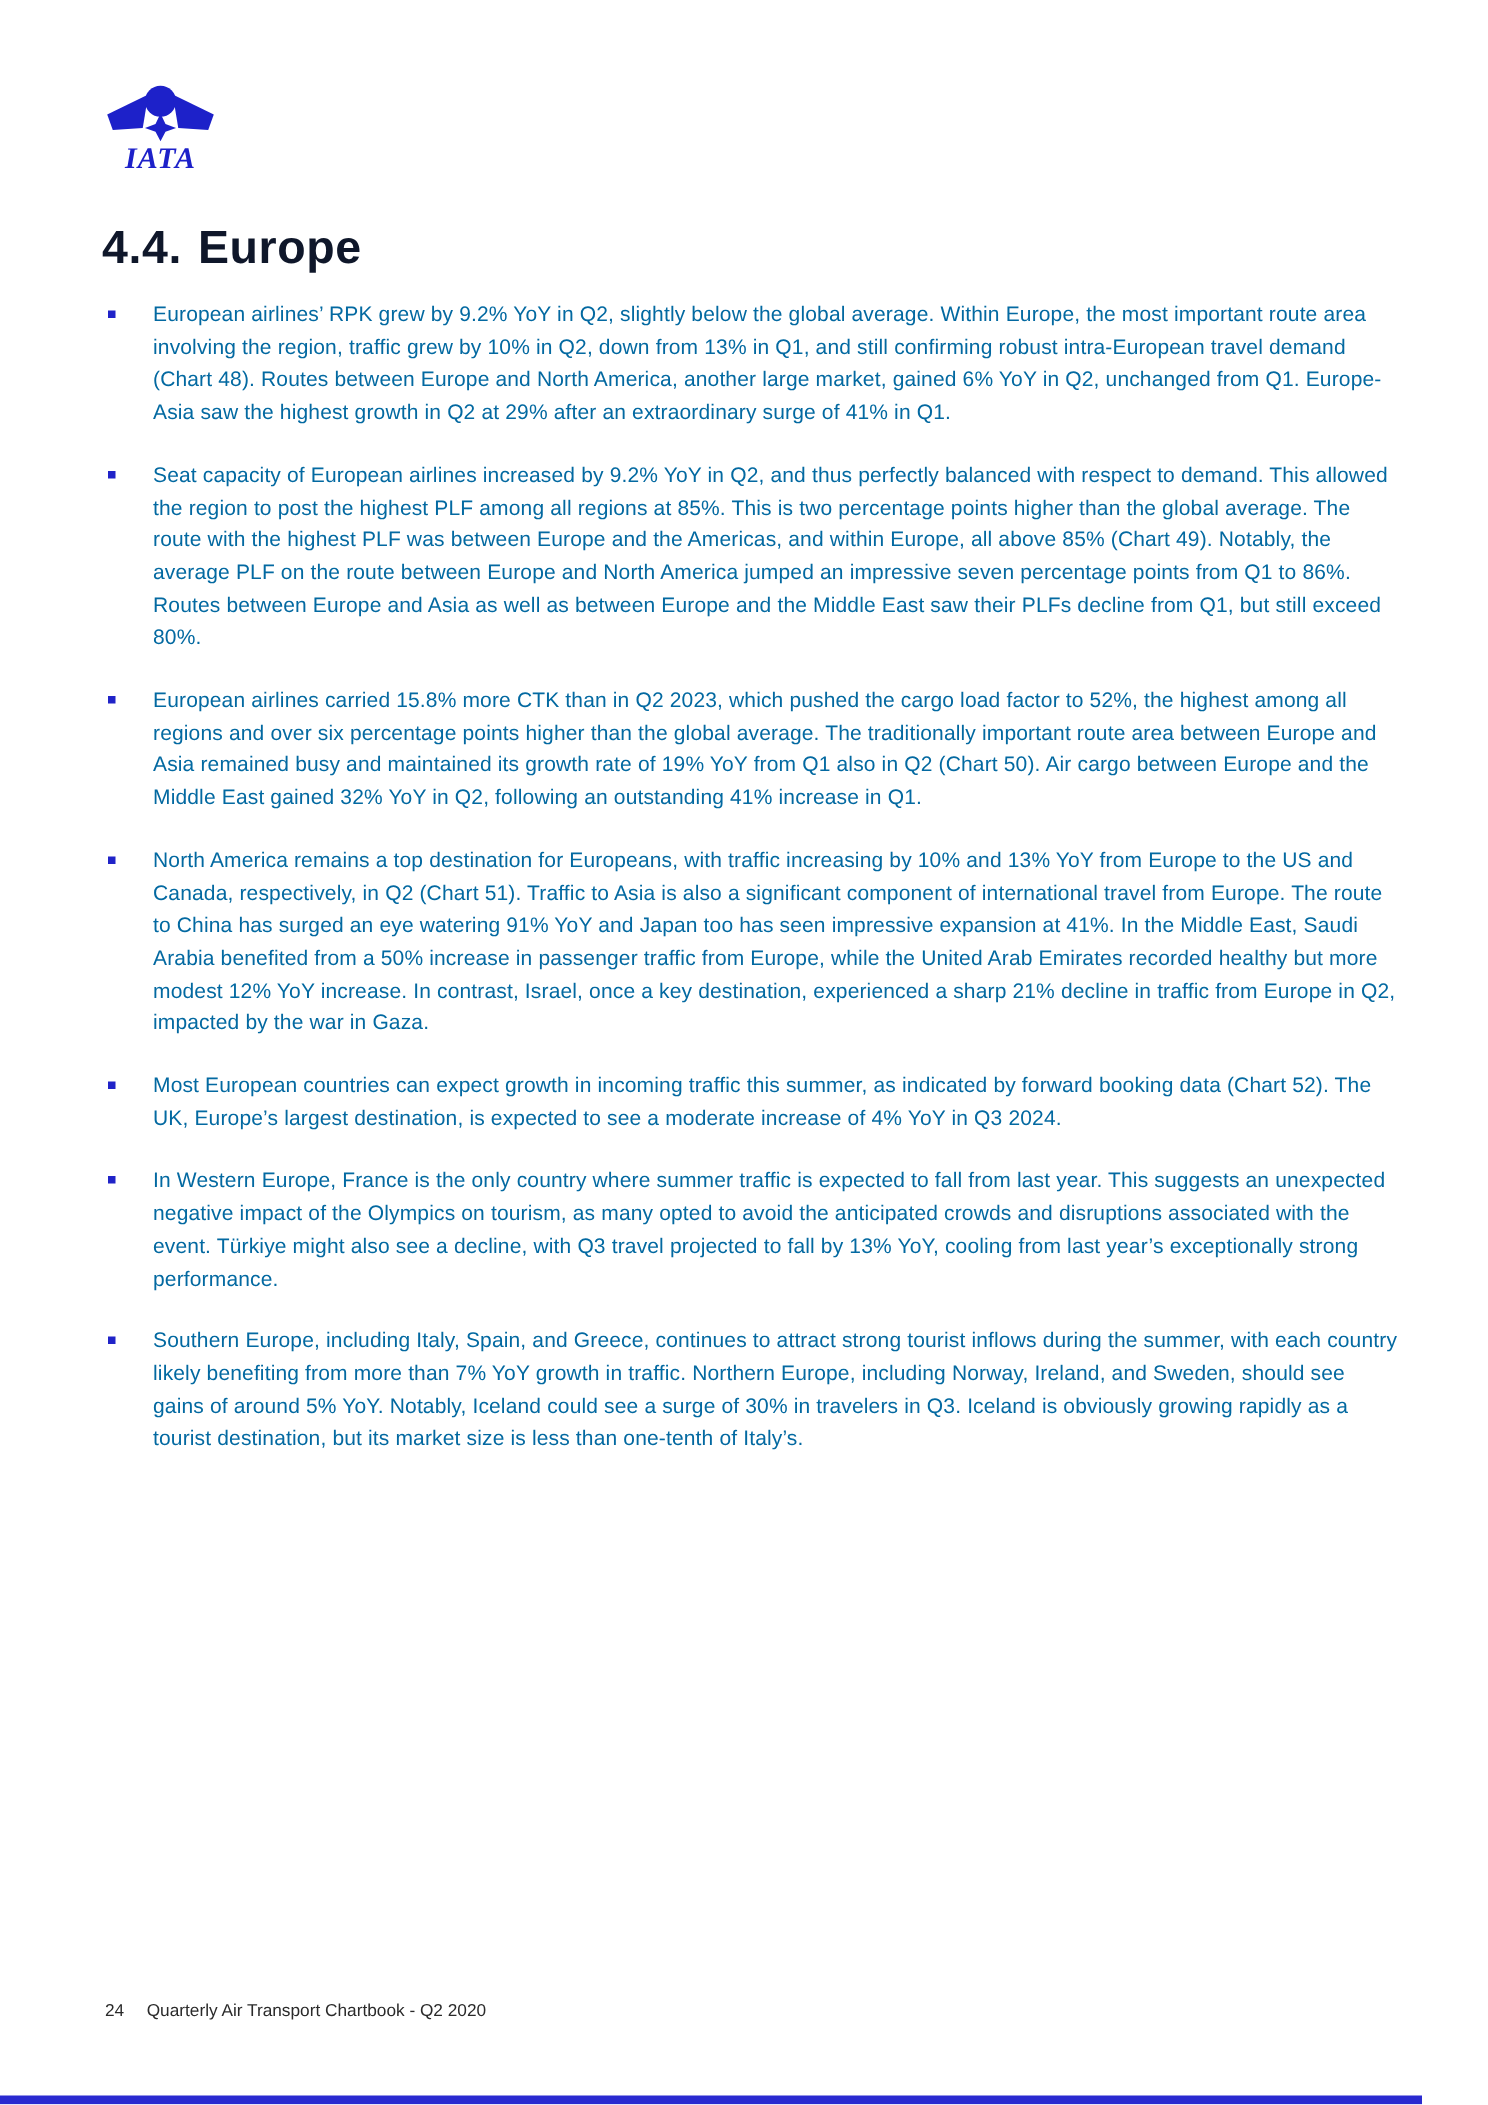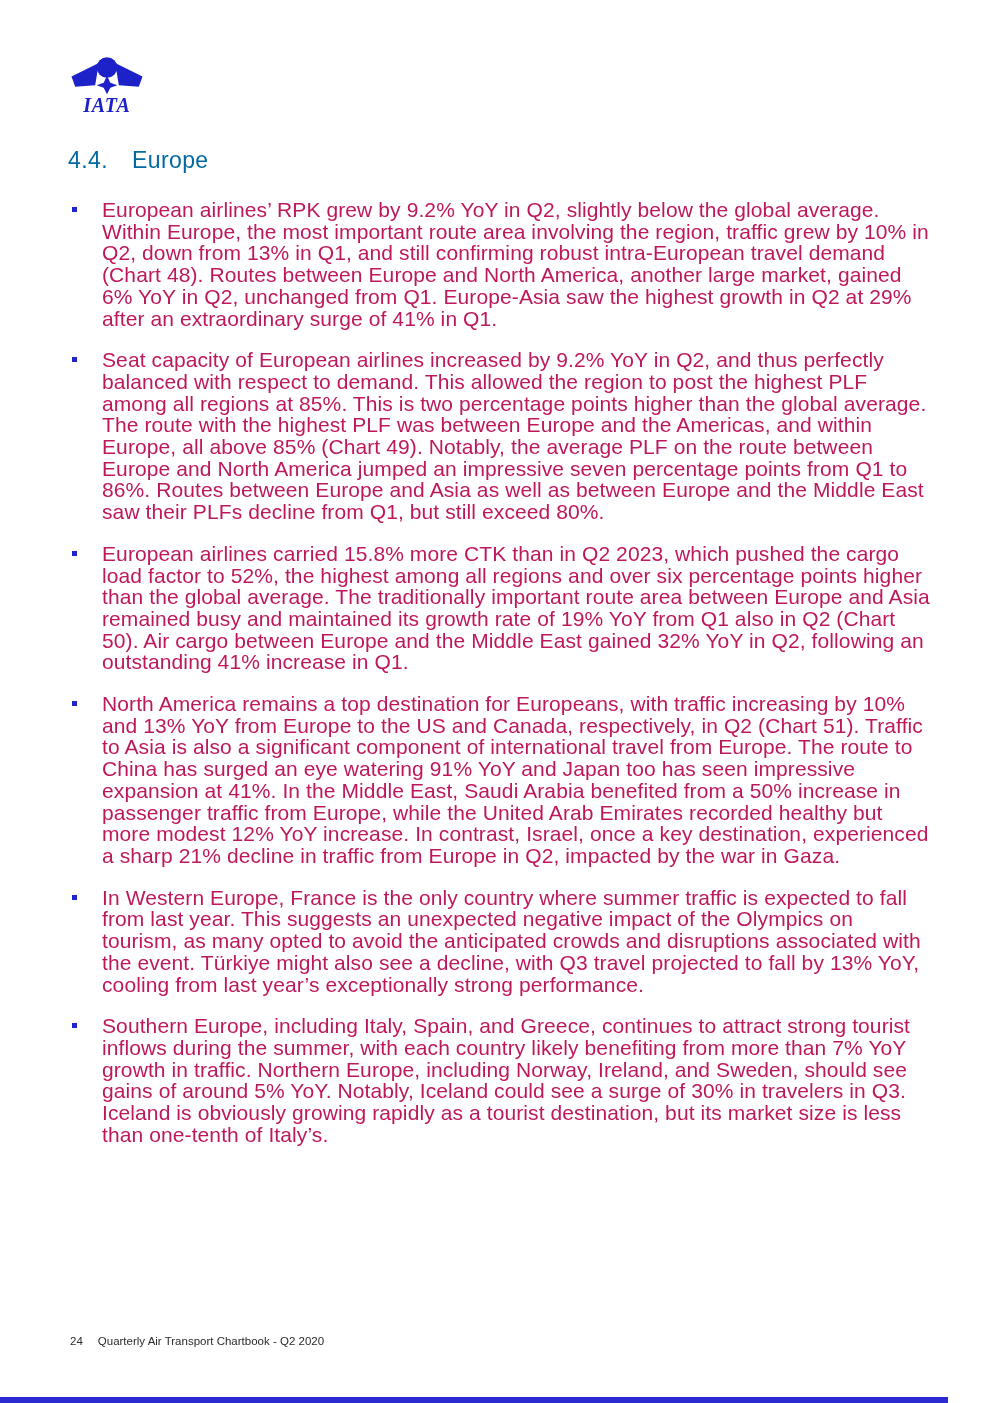--- a/index.html
+++ b/index.html
@@ -16,24 +16,24 @@
     top: 56px;
     left: 70px;
     width: 74px;
     height: 60px;
   }
   .section-heading {
     position: absolute;
     top: 147px;
     left: 68px;
     margin: 0;
-    font-size: 23px;
-    font-weight: 400;
+    font-size: 31px;
+    font-weight: 700;
     letter-spacing: 0.4px;
-    color: #0369a1;
+    color: #0f172a;
   }
   .section-heading .h-num {
     display: inline-block;
     min-width: 64px;
   }
   .bullet-list {
     position: absolute;
     top: 199px;
     left: 70px;
     width: 862px;
@@ -49,24 +49,24 @@
   .bullet-marker {
     flex: 0 0 auto;
     width: 5px;
     height: 5px;
     background: #2023C8;
     margin: 8px 25px 0 2px;
   }
   .bullet-text {
     margin: 0;
     width: 830px;
-    font-size: 21px;
+    font-size: 14px;
     line-height: 21.7px;
     letter-spacing: 0.1px;
-    color: #be185d;
+    color: #0369a1;
   }
   .page-footer {
     position: absolute;
     left: 70px;
     top: 1335px;
     font-size: 11.5px;
     color: #2A2A2A;
     display: flex;
     gap: 15px;
     align-items: flex-end;
@@ -111,20 +111,24 @@
     <li>
       <span class="bullet-marker"></span>
       <p class="bullet-text">European airlines carried 15.8% more CTK than in Q2 2023, which pushed the cargo load factor to 52%, the highest among all regions and over six percentage points higher than the global average. The traditionally important route area between Europe and Asia remained busy and maintained its growth rate of 19% YoY from Q1 also in Q2 (Chart 50). Air cargo between Europe and the Middle East gained 32% YoY in Q2, following an outstanding 41% increase in Q1.</p>
     </li>
     <li>
       <span class="bullet-marker"></span>
       <p class="bullet-text">North America remains a top destination for Europeans, with traffic increasing by 10% and 13% YoY from Europe to the US and Canada, respectively, in Q2 (Chart 51). Traffic to Asia is also a significant component of international travel from Europe. The route to China has surged an eye watering 91% YoY and Japan too has seen impressive expansion at 41%. In the Middle East, Saudi Arabia benefited from a 50% increase in passenger traffic from Europe, while the United Arab Emirates recorded healthy but more modest 12% YoY increase. In contrast, Israel, once a key destination, experienced a sharp 21% decline in traffic from Europe in Q2, impacted by the war in Gaza.</p>
     </li>
     <li>
       <span class="bullet-marker"></span>
+      <p class="bullet-text">Most European countries can expect growth in incoming traffic this summer, as indicated by forward booking data (Chart 52). The UK, Europe’s largest destination, is expected to see a moderate increase of 4% YoY in Q3 2024.</p>
+    </li>
+    <li>
+      <span class="bullet-marker"></span>
       <p class="bullet-text">In Western Europe, France is the only country where summer traffic is expected to fall from last year.  This suggests an unexpected negative impact of the Olympics on tourism, as many opted to avoid the anticipated crowds and disruptions associated with the event. Türkiye might also see a decline, with Q3 travel projected to fall by 13% YoY, cooling from last year’s exceptionally strong performance.</p>
     </li>
     <li>
       <span class="bullet-marker"></span>
       <p class="bullet-text">Southern Europe, including Italy, Spain, and Greece, continues to attract strong tourist inflows during the summer, with each country likely benefiting from more than 7% YoY growth in traffic. Northern Europe, including Norway, Ireland, and Sweden, should see gains of around 5% YoY. Notably, Iceland could see a surge of 30% in travelers in Q3. Iceland is obviously growing rapidly as a tourist destination, but its market size is less than one-tenth of Italy’s.</p>
     </li>
   </ul>
 
   <div class="page-footer">
     <span>24</span>

